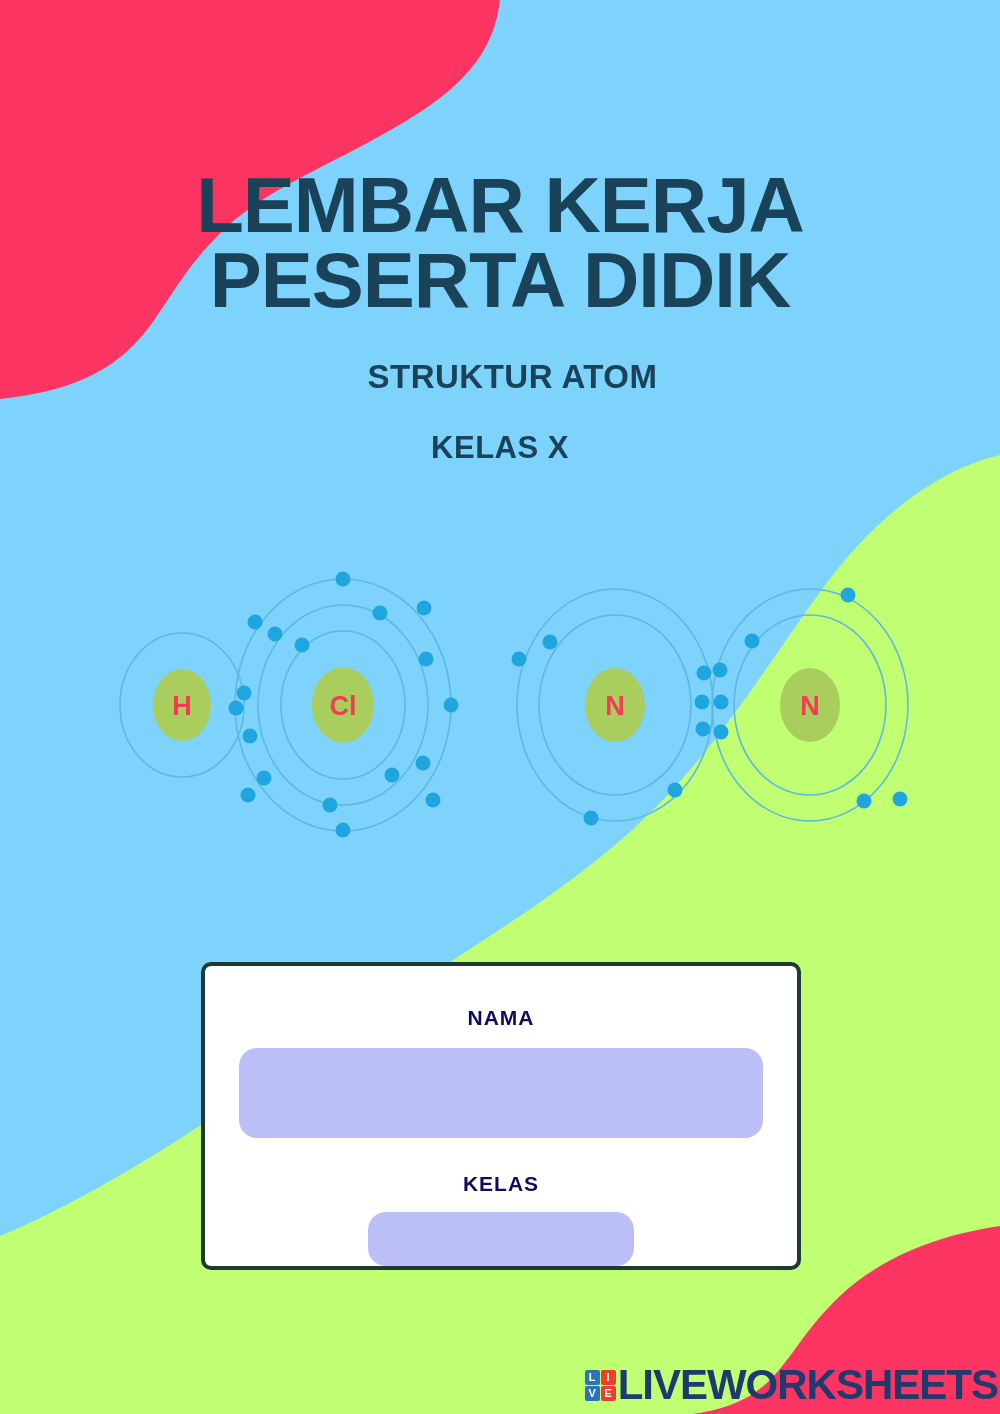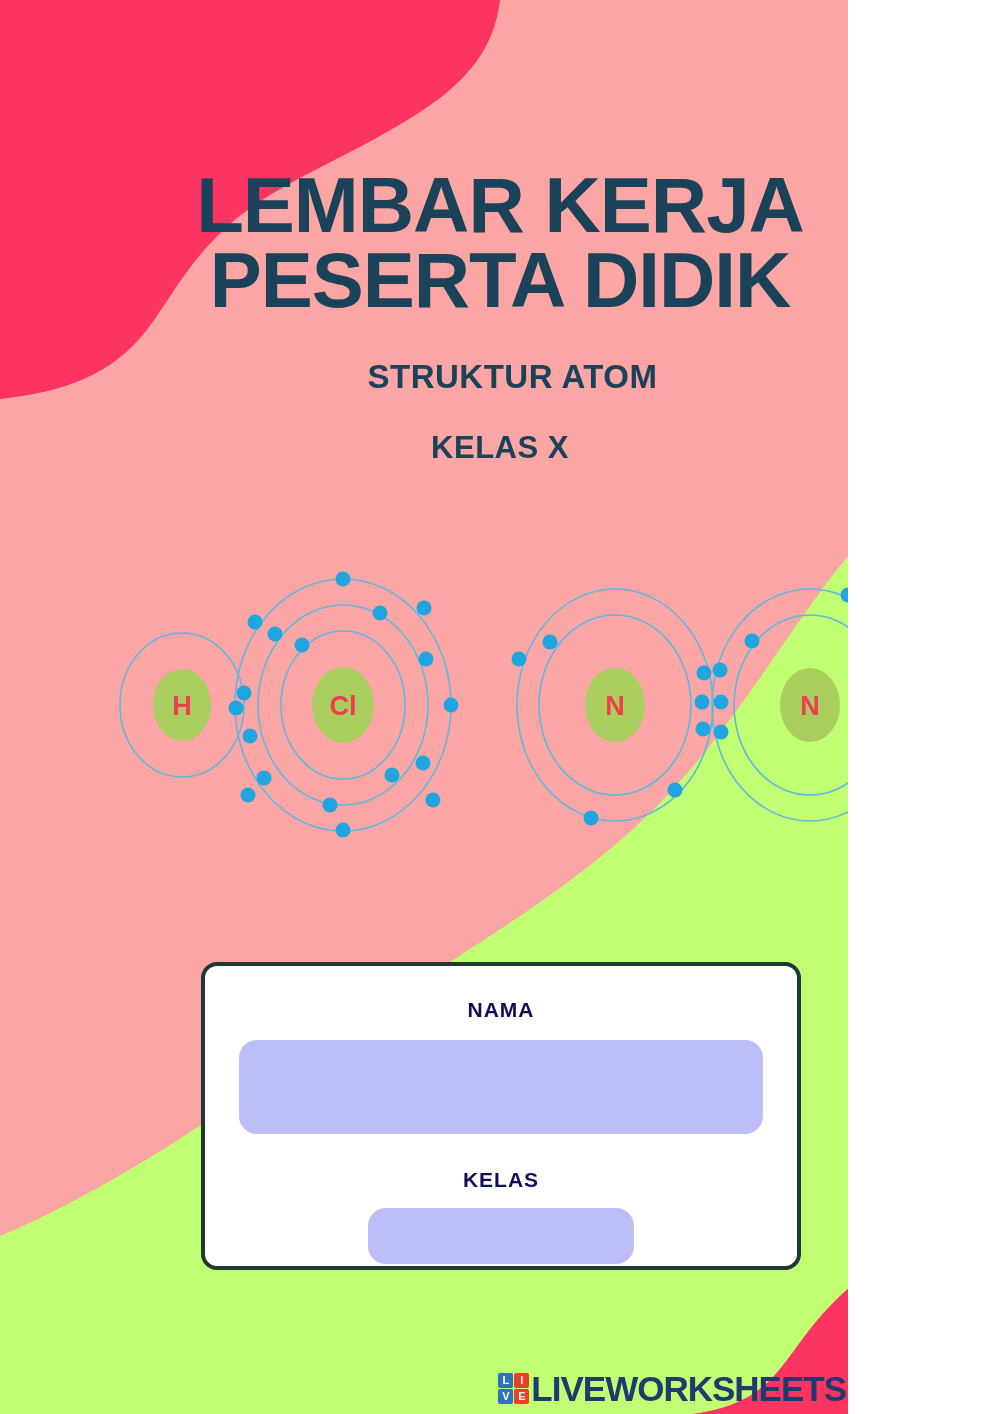--- a/index.html
+++ b/index.html
@@ -5,24 +5,24 @@
   html, body {
     margin: 0;
     padding: 0;
     background: #ffffff;
   }
   body {
     font-family: "Liberation Sans", sans-serif;
   }
   #page {
     position: relative;
-    width: 848px;
+    width: 1000px;
     height: 1414px;
     overflow: hidden;
-    background: #fca5a5;
+    background: #7dd3fc;
   }
   #bg-svg {
     position: absolute;
     left: 0;
     top: 0;
     width: 1000px;
     height: 1414px;
     display: block;
   }
 
@@ -96,27 +96,27 @@
 
   
   #form-card {
     position: absolute;
     left: 201px;
     top: 962px;
     width: 600px;
     height: 308px;
     background: #ffffff;
     border: 4px solid #1e3a32;
-    border-radius: 16px;
+    border-radius: 10px;
     box-sizing: border-box;
     z-index: 6;
     display: flex;
     flex-direction: column;
     align-items: center;
-    padding-top: 32px;
+    padding-top: 40px;
   }
   .field-label {
     font-family: "Liberation Sans", sans-serif;
     font-weight: bold;
     font-size: 21px;
     letter-spacing: 1px;
     color: #0d0d5c;
     text-align: center;
   }
   .field-box {
@@ -167,21 +167,21 @@
     border-radius: 2px;
     line-height: 1;
   }
   .tile-l { background: #2f72b8; }
   .tile-i { background: #e8402a; }
   .tile-v { background: #2f72b8; }
   .tile-e { background: #e8402a; }
   #logo-text {
     font-family: "Liberation Sans", sans-serif;
     font-weight: bold;
-    font-size: 35px;
+    font-size: 42px;
     letter-spacing: -1px;
     color: #1f3a6e;
     line-height: 1;
   }
 </style>
 </head>
 <body>
 
 <div id="page">
 

